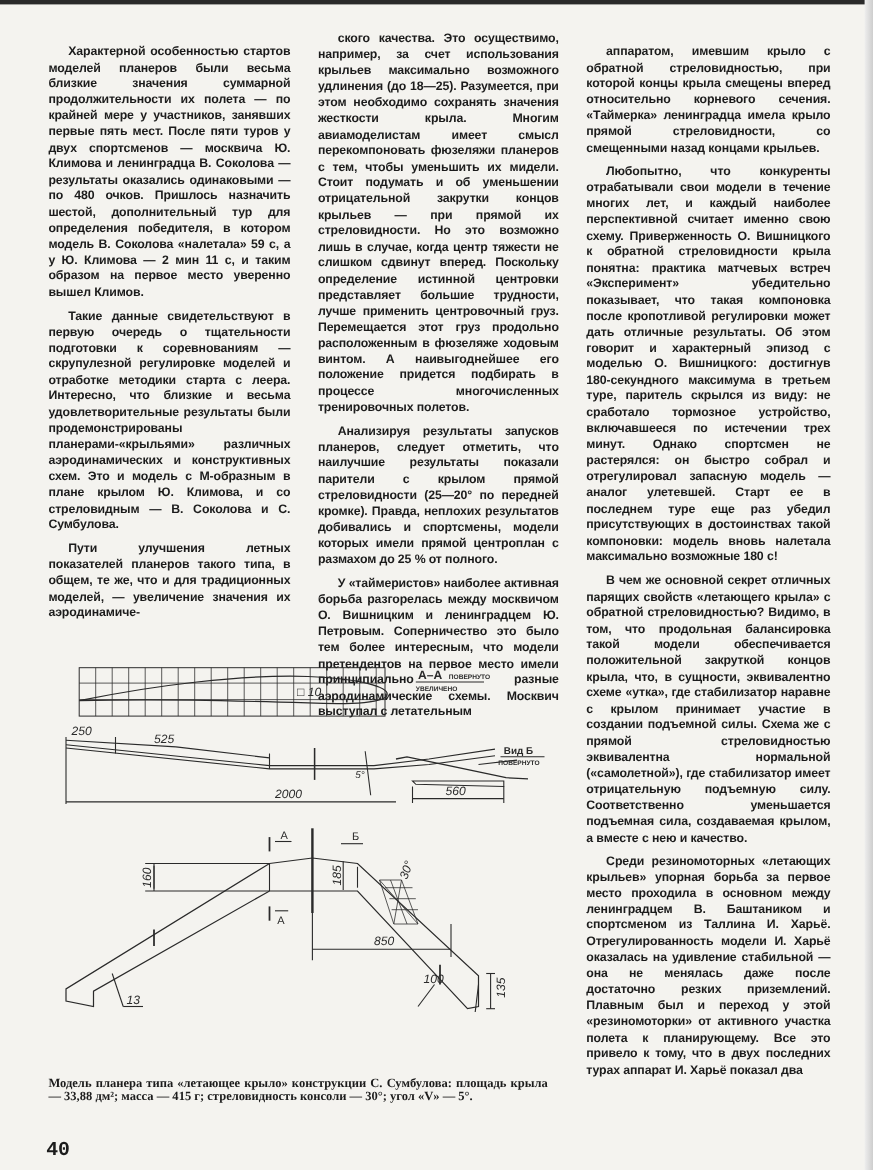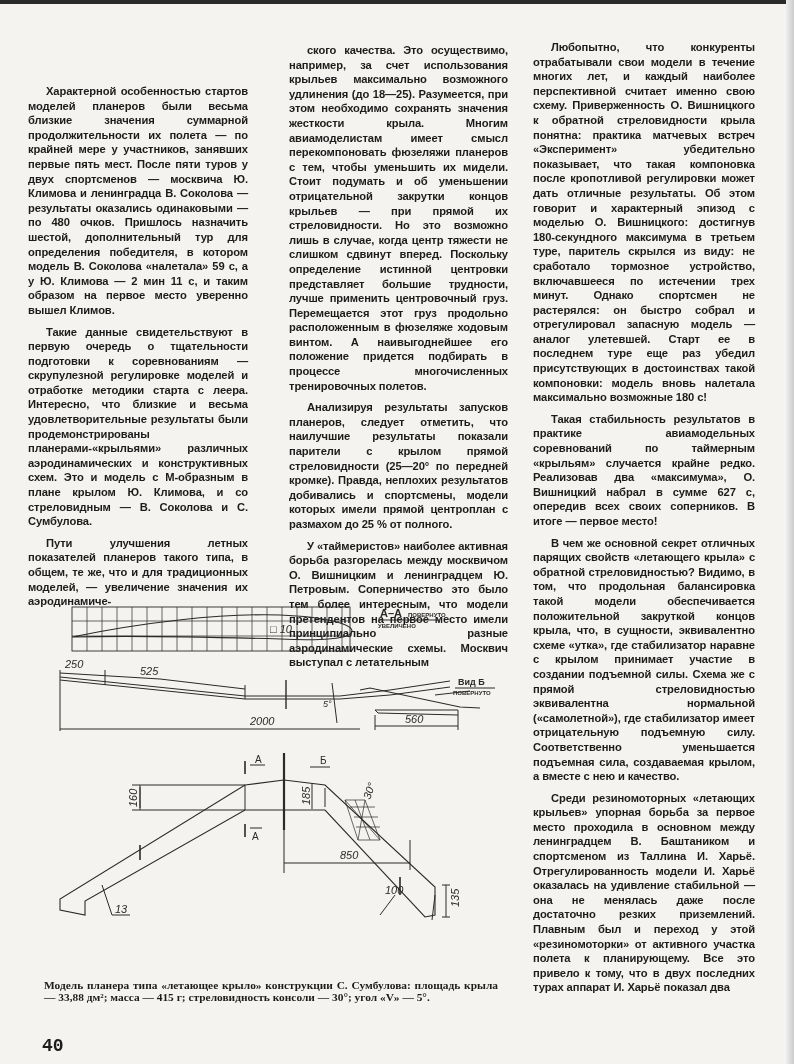--- a/index.html
+++ b/index.html
@@ -2,22 +2,22 @@
 <html><head>
 <meta charset="utf-8">
 <style>
   html,body{margin:0;padding:0;}
   body{width:794px;height:1064px;background:#f4f3ef;position:relative;overflow:hidden;
        font-family:"Liberation Sans Narrow","Liberation Sans",sans-serif;color:#1c1c1c;}
   .topbar{position:absolute;left:0;top:0;width:794px;height:4px;background:#2a2a2a;}
   .col{position:absolute;font-size:11.2px;line-height:14.6px;font-weight:bold;
        text-align:justify;letter-spacing:-0.1px;}
   .col p{margin:0 0 7px 0;text-indent:18px;}
-  .col1{left:28px;top:40px;width:220px;margin-top:44px;}
-  .col2{left:289px;top:43px;width:219px;}
+  .col1{left:44px;top:40px;width:220px;}
+  .col2{left:289px;top:28px;width:219px;}
   .col3{left:533px;top:40px;width:222px;}
   .figure{position:absolute;left:40px;top:595px;width:470px;height:340px;}
   .caption{position:absolute;left:44px;top:979px;width:454px;font-family:"Liberation Serif",serif;
            font-size:11.4px;line-height:12px;font-weight:bold;text-align:justify;}
   .pagenum{position:absolute;left:42px;top:1036px;font-family:Liberation Mono, monospace;font-size:18px;font-weight:bold;}
   .rightedge{position:absolute;right:0;top:0;width:8px;height:1064px;background:linear-gradient(90deg,#eee,#ccc);}
 </style>
 </head>
 <body>
 
@@ -29,22 +29,22 @@
   <p>Пути улучшения летных показателей планеров такого типа, в общем, те же, что и для традиционных моделей, — увеличение значения их аэродинамиче-</p>
 </div>
 
 <div class="col col2">
   <p>ского качества. Это осуществимо, например, за счет использования крыльев максимально возможного удлинения (до 18—25). Разумеется, при этом необходимо сохранять значения жесткости крыла. Многим авиамоделистам имеет смысл перекомпоновать фюзеляжи планеров с тем, чтобы уменьшить их мидели. Стоит подумать и об уменьшении отрицательной закрутки концов крыльев — при прямой их стреловидности. Но это возможно лишь в случае, когда центр тяжести не слишком сдвинут вперед. Поскольку определение истинной центровки представляет большие трудности, лучше применить центровочный груз. Перемещается этот груз продольно расположенным в фюзеляже ходовым винтом. А наивыгоднейшее его положение придется подбирать в процессе многочисленных тренировочных полетов.</p>
   <p>Анализируя результаты запусков планеров, следует отметить, что наилучшие результаты показали парители с крылом прямой стреловидности (25—20° по передней кромке). Правда, неплохих результатов добивались и спортсмены, модели которых имели прямой центроплан с размахом до 25 % от полного.</p>
   <p>У «таймеристов» наиболее активная борьба разгорелась между москвичом О. Вишницким и ленинградцем Ю. Петровым. Соперничество это было тем более интересным, что модели претендентов на первое место имели принципиально разные аэродинамические схемы. Москвич выступал с летательным</p>
 </div>
 
 <div class="col col3">
+  <p>аппаратом, имевшим крыло с обратной стреловидностью, при которой концы крыла смещены вперед относительно корневого сечения. «Таймерка» ленинградца имела крыло прямой стреловидности, со смещенными назад концами крыльев.</p>
   <p>Любопытно, что конкуренты отрабатывали свои модели в течение многих лет, и каждый наиболее перспективной считает именно свою схему. Приверженность О. Вишницкого к обратной стреловидности крыла понятна: практика матчевых встреч «Эксперимент» убедительно показывает, что такая компоновка после кропотливой регулировки может дать отличные результаты. Об этом говорит и характерный эпизод с моделью О. Вишницкого: достигнув 180-секундного максимума в третьем туре, паритель скрылся из виду: не сработало тормозное устройство, включавшееся по истечении трех минут. Однако спортсмен не растерялся: он быстро собрал и отрегулировал запасную модель — аналог улетевшей. Старт ее в последнем туре еще раз убедил присутствующих в достоинствах такой компоновки: модель вновь налетала максимально возможные 180 с!</p>
-  <p>Такая стабильность результатов в практике авиамодельных соревнований по таймерным «крыльям» случается крайне редко. Реализовав два «максимума», О. Вишницкий набрал в сумме 627 с, опередив всех своих соперников. В итоге — первое место!</p>
   <p>В чем же основной секрет отличных парящих свойств «летающего крыла» с обратной стреловидностью? Видимо, в том, что продольная балансировка такой модели обеспечивается положительной закруткой концов крыла, что, в сущности, эквивалентно схеме «утка», где стабилизатор наравне с крылом принимает участие в создании подъемной силы. Схема же с прямой стреловидностью эквивалентна нормальной («самолетной»), где стабилизатор имеет отрицательную подъемную силу. Соответственно уменьшается подъемная сила, создаваемая крылом, а вместе с нею и качество.</p>
   <p>Среди резиномоторных «летающих крыльев» упорная борьба за первое место проходила в основном между ленинградцем В. Баштаником и спортсменом из Таллина И. Харьё. Отрегулированность модели И. Харьё оказалась на удивление стабильной — она не менялась даже после достаточно резких приземлений. Плавным был и переход у этой «резиномоторки» от активного участка полета к планирующему. Все это привело к тому, что в двух последних турах аппарат И. Харьё показал два</p>
 </div>
 
 <svg class="figure" viewBox="0 0 470 340" xmlns="http://www.w3.org/2000/svg" font-family="Liberation Sans, sans-serif" font-style="italic" font-size="11" fill="none" stroke="#2a2a2a" stroke-width="1">
 
   <g>
     <rect x="32" y="12" width="278" height="44" stroke-width="0.9"></rect>
     <g stroke-width="0.7">
       <line x1="47" y1="12" x2="47" y2="56"></line>

